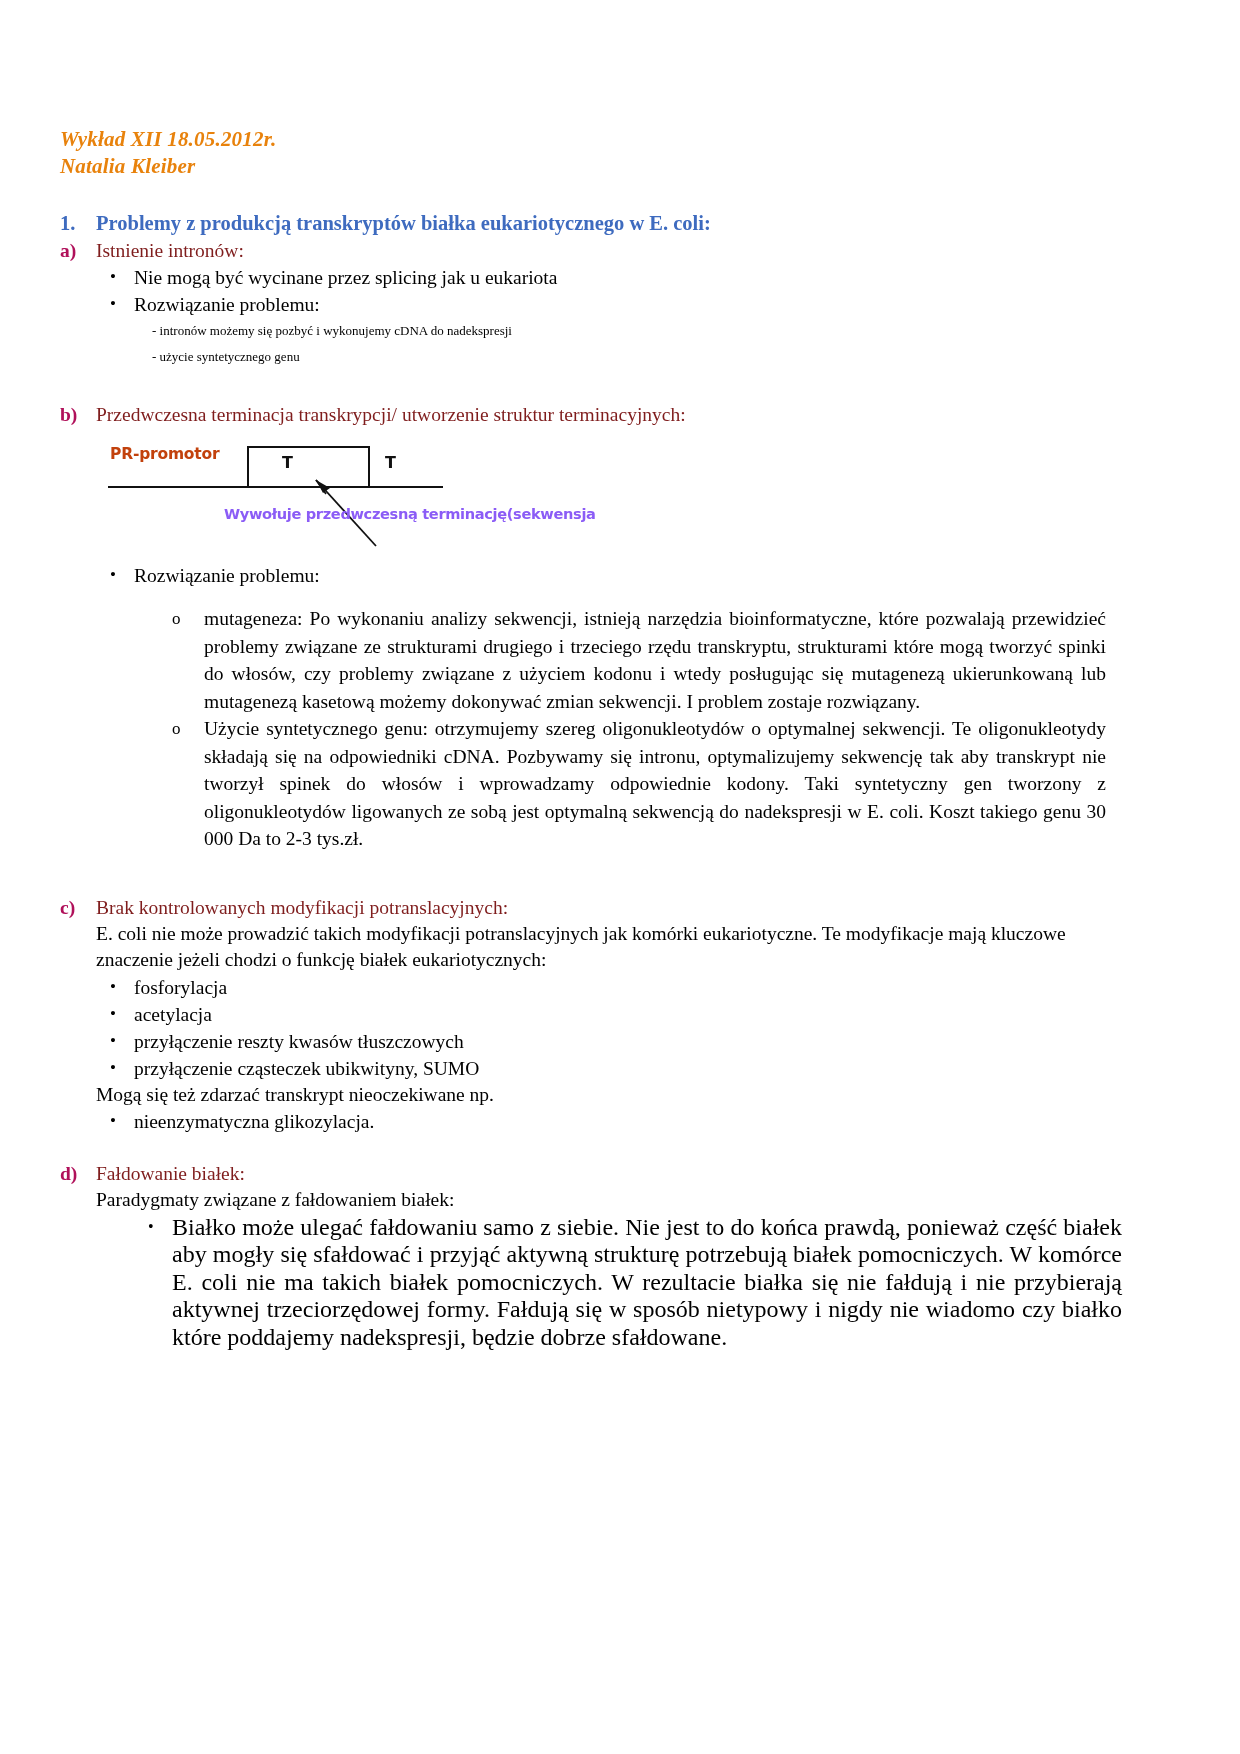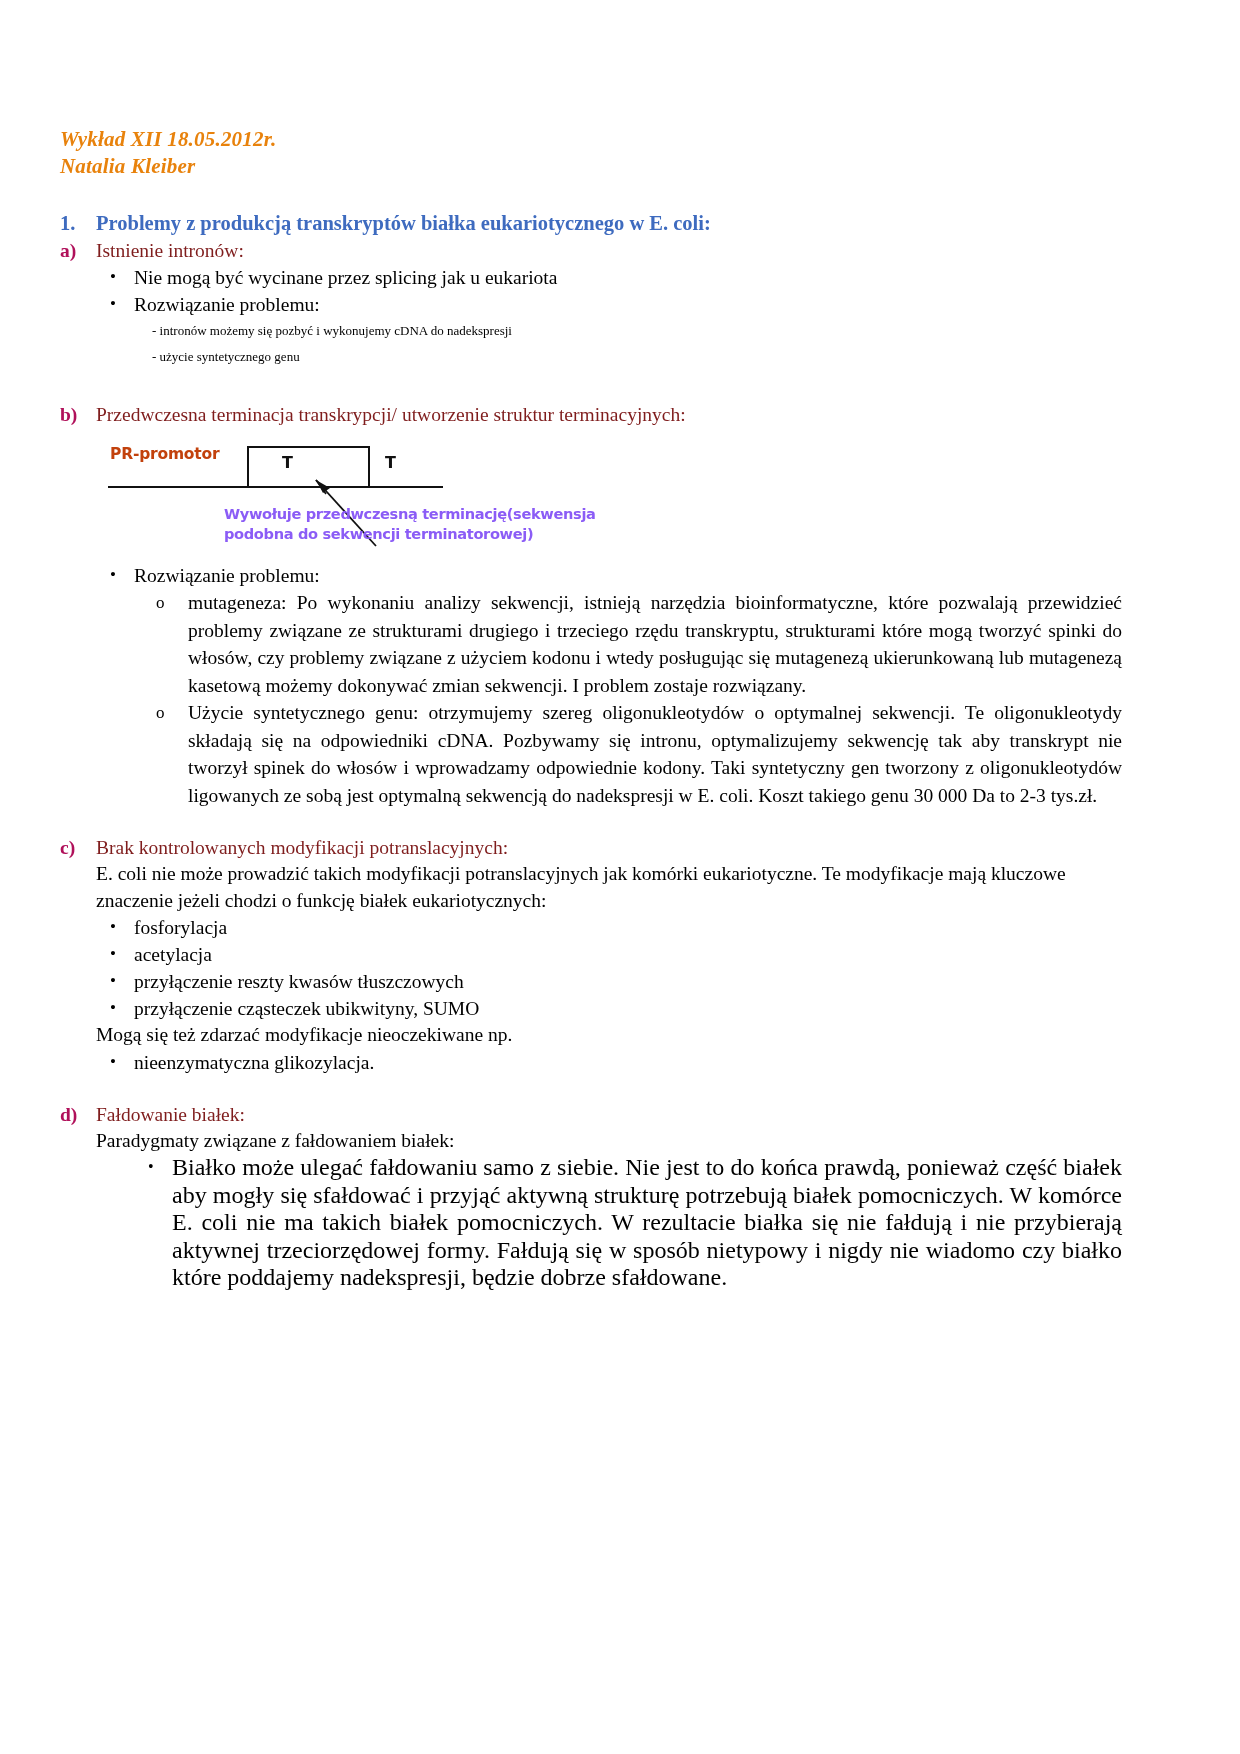--- a/index.html
+++ b/index.html
@@ -92,21 +92,21 @@
     top: -1px;
     font-size: 17px;
   }
 
   .sub-line {
     font-size: 13px;
     line-height: 26px;
     padding-left: 92px;
   }
 
-  .ul2 { margin: 0; padding: 0; list-style: none; }
+  .ul2 { margin: 16px; padding: 0; list-style: none; }
   .ul2 > li {
     position: relative;
     padding-left: 128px;
     font-size: 19.5px;
     line-height: 27.5px;
     text-align: justify;
     margin: 0;
   }
   .ul2 > li::before {
     content: "o";
@@ -245,21 +245,20 @@
       <div class="fig-box"></div>
       <div class="fig-t1">T</div>
       <div class="fig-t2">T</div>
       <svg class="fig-arrow-svg" viewBox="0 0 170 100">
         <line x1="122" y1="86" x2="62" y2="20" stroke="#111" stroke-width="1.8"></line>
         <polygon points="62,20 76,28 69,33" fill="#111"></polygon>
         <line x1="62" y1="20" x2="72" y2="34" stroke="#111" stroke-width="1.6"></line>
       </svg>
       <div class="fig-caption">
         <div>Wywołuje przedwczesną terminację(sekwensja</div>
-        <div>podobna do sekwencji terminatorowej)</div>
       </div>
     </div>
   </div>
 
   <ul class="ul1">
     <li>Rozwiązanie problemu:</li>
   </ul>
 
   <ul class="ul2">
     <li>mutageneza: Po wykonaniu analizy sekwencji, istnieją narzędzia bioinformatyczne, które pozwalają przewidzieć problemy związane ze strukturami drugiego i trzeciego rzędu transkryptu, strukturami które mogą tworzyć spinki do włosów, czy problemy związane z użyciem kodonu i wtedy posługując się mutagenezą ukierunkowaną lub mutagenezą kasetową możemy dokonywać zmian sekwencji. I problem zostaje rozwiązany.</li>
@@ -274,21 +273,21 @@
   </div>
   <div class="body-line">E. coli nie może prowadzić takich modyfikacji potranslacyjnych jak komórki eukariotyczne. Te modyfikacje mają kluczowe znaczenie jeżeli chodzi o funkcję białek eukariotycznych:</div>
 
   <ul class="ul1">
     <li>fosforylacja</li>
     <li>acetylacja</li>
     <li>przyłączenie reszty kwasów tłuszczowych</li>
     <li>przyłączenie cząsteczek ubikwityny, SUMO</li>
   </ul>
 
-  <div class="body-line">Mogą się też zdarzać modyfikacje nieoczekiwane np.</div>
+  <div class="body-line">Mogą się też zdarzać transkrypt nieoczekiwane np.</div>
 
   <ul class="ul1">
     <li>nieenzymatyczna glikozylacja.</li>
   </ul>
 
   <div class="sp-26"></div>
 
   <div class="h-letter">
     <span class="num">d)</span>
     <span class="txt">Fałdowanie białek:</span>

